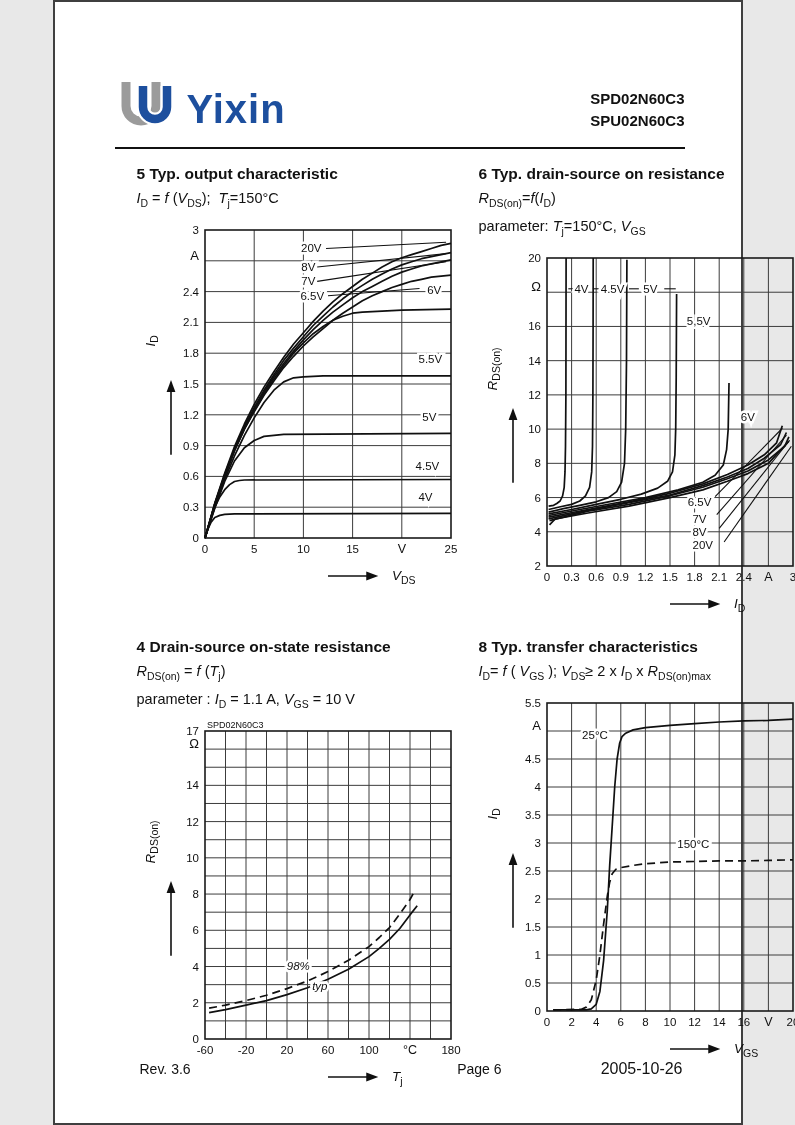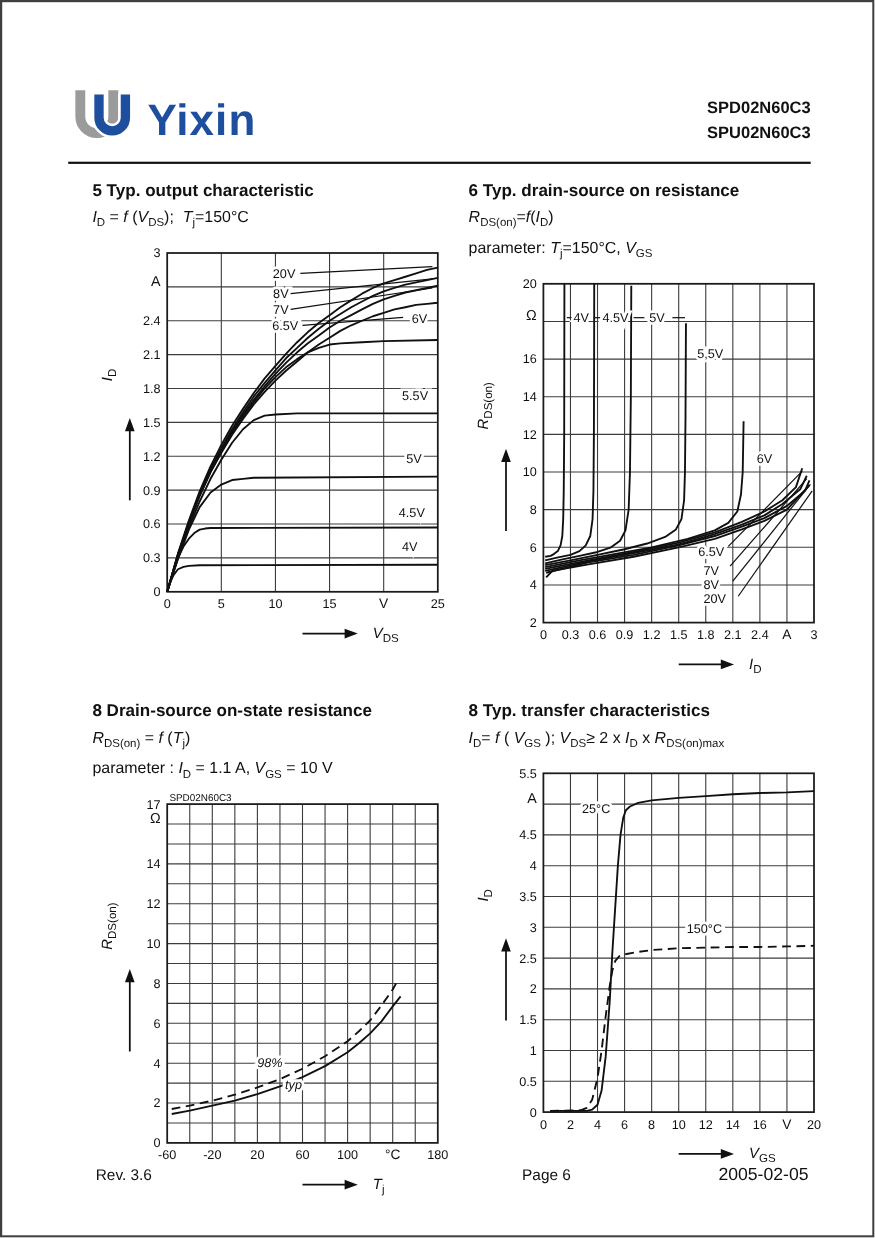--- a/index.html
+++ b/index.html
@@ -1,16 +1,16 @@
 <!DOCTYPE html>
 <html><head>
 <meta charset="utf-8">
 <style>
   html,body{margin:0;padding:0;background:#e8e8e8;}
-  .page{position:relative;width:795px;height:1125px;background:#fff;margin:0 auto;
+  .page{position:relative;width:690px;height:1125px;background:#fff;margin:0 auto;
         border:2px solid #3f3f3f;box-sizing:border-box;
         font-family:"Liberation Sans",sans-serif;color:#111;}
   
   .header{position:absolute;left:60px;right:56px;top:78px;display:flex;justify-content:space-between;align-items:flex-start;}
   .logo{display:flex;align-items:center;gap:10px;}
   .brand{font-size:40px;font-weight:bold;color:#1d4f9e;letter-spacing:1px;line-height:1;}
   .parts{text-align:right;font-weight:bold;font-size:15px;line-height:1.45;padding-top:8px;}
   .rule{position:absolute;left:60px;right:56px;top:145px;height:2px;background:#111;}
   
   .grid{position:absolute;left:82px;top:163px;display:grid;grid-template-columns:340px 340px;column-gap:2px;row-gap:24px;}
@@ -186,21 +186,21 @@
           <text x="62" y="16" text-anchor="end" font-size="11.5" fill="#101010">20</text>
           <text x="18" y="122.88" text-anchor="middle" font-size="13.5" font-style="italic" fill="#101010" transform="rotate(-90 18 122.88)">R<tspan dy="3.5" font-size="10.5" font-style="normal">DS(on)</tspan></text>
           <line x1="34" y1="236.84" x2="34" y2="172" stroke="#101010" stroke-width="1.6"></line>
           <polygon points="34,162 29.6,174 38.4,174" fill="#101010"></polygon>
           <line x1="191" y1="358" x2="231.28" y2="358" stroke="#101010" stroke-width="1.6"></line>
           <polygon points="241.28,358 229.28,353.6 229.28,362.4" fill="#101010"></polygon>
           <text x="254.96" y="362" text-anchor="start" font-size="13.5" font-style="italic" fill="#101010">I<tspan dy="3.5" font-size="10.5" font-style="normal">D</tspan></text>
         </svg>
     </section>
     <section class="chart-block">
-      <h2>8 Drain-source on-state resistance</h2>
+      <h2>4 Drain-source on-state resistance</h2>
       <div class="fline"><i>R</i><sub>DS(on)</sub> = <i>f</i> (<i>T</i><sub>j</sub>)</div>
       <div class="fline">parameter : <i>I</i><sub>D</sub> = 1.1 A, <i>V</i><sub>GS</sub> = 10 V</div>
       <svg class="chart" width="334" height="368" viewBox="0 0 334 368">
           <line x1="88.5" y1="12" x2="88.5" y2="320" stroke="#3c3c3c" stroke-width="1"></line>
           <line x1="109" y1="12" x2="109" y2="320" stroke="#3c3c3c" stroke-width="1"></line>
           <line x1="129.5" y1="12" x2="129.5" y2="320" stroke="#3c3c3c" stroke-width="1"></line>
           <line x1="150" y1="12" x2="150" y2="320" stroke="#3c3c3c" stroke-width="1"></line>
           <line x1="170.5" y1="12" x2="170.5" y2="320" stroke="#3c3c3c" stroke-width="1"></line>
           <line x1="191" y1="12" x2="191" y2="320" stroke="#3c3c3c" stroke-width="1"></line>
           <line x1="211.5" y1="12" x2="211.5" y2="320" stroke="#3c3c3c" stroke-width="1"></line>
@@ -312,16 +312,16 @@
           <line x1="191" y1="358" x2="231.28" y2="358" stroke="#101010" stroke-width="1.6"></line>
           <polygon points="241.28,358 229.28,353.6 229.28,362.4" fill="#101010"></polygon>
           <text x="254.96" y="362" text-anchor="start" font-size="13.5" font-style="italic" fill="#101010">V<tspan dy="3.5" font-size="10.5" font-style="normal">GS</tspan></text>
         </svg>
     </section>
   </div>
 
   <div class="footer">
     <span class="f-left">Rev. 3.6</span>
     <span class="f-center">Page 6</span>
-    <span class="f-right">2005-02-05</span>
+    <span class="f-right">2005-10-26</span>
   </div>
 
 </div>
 
 </body></html>

